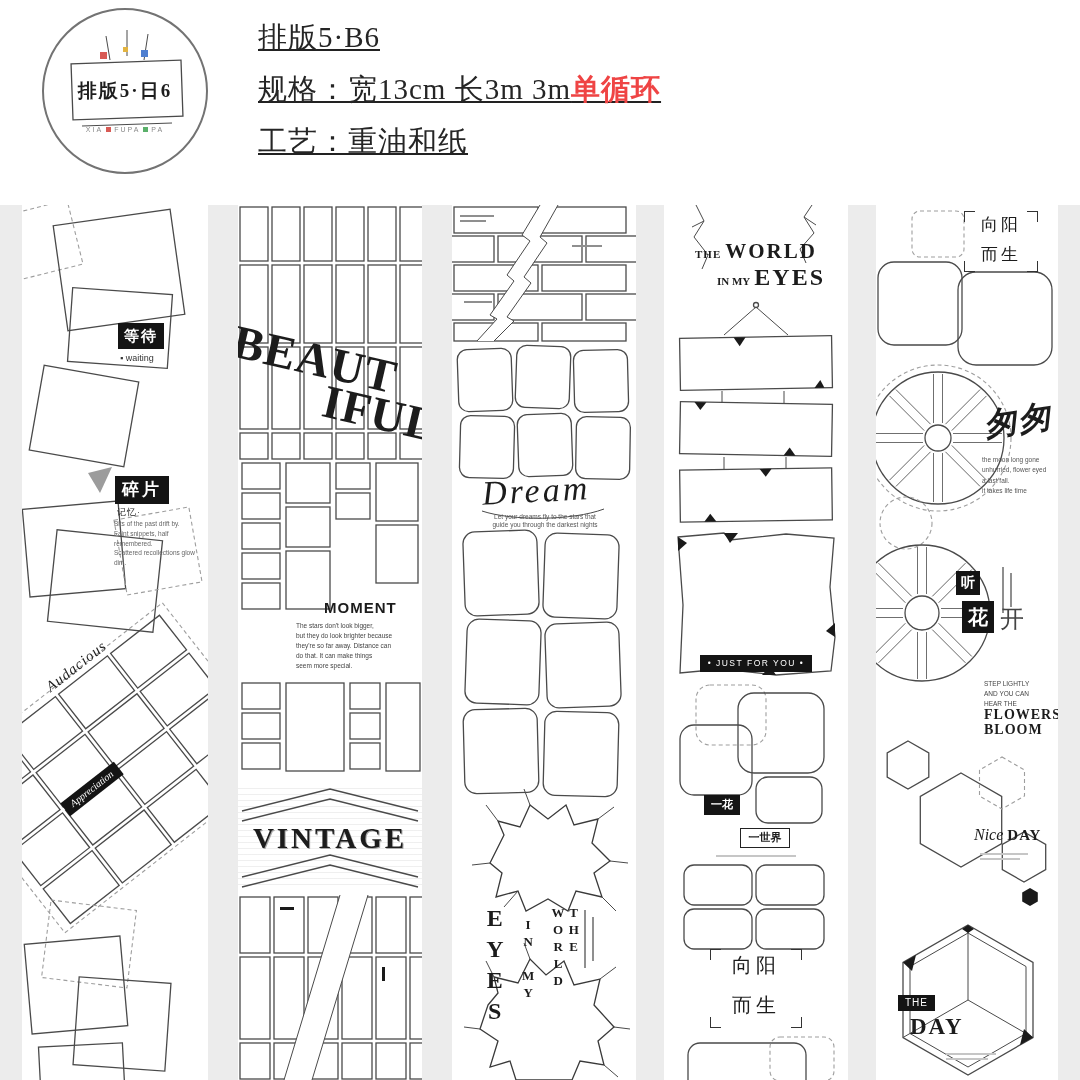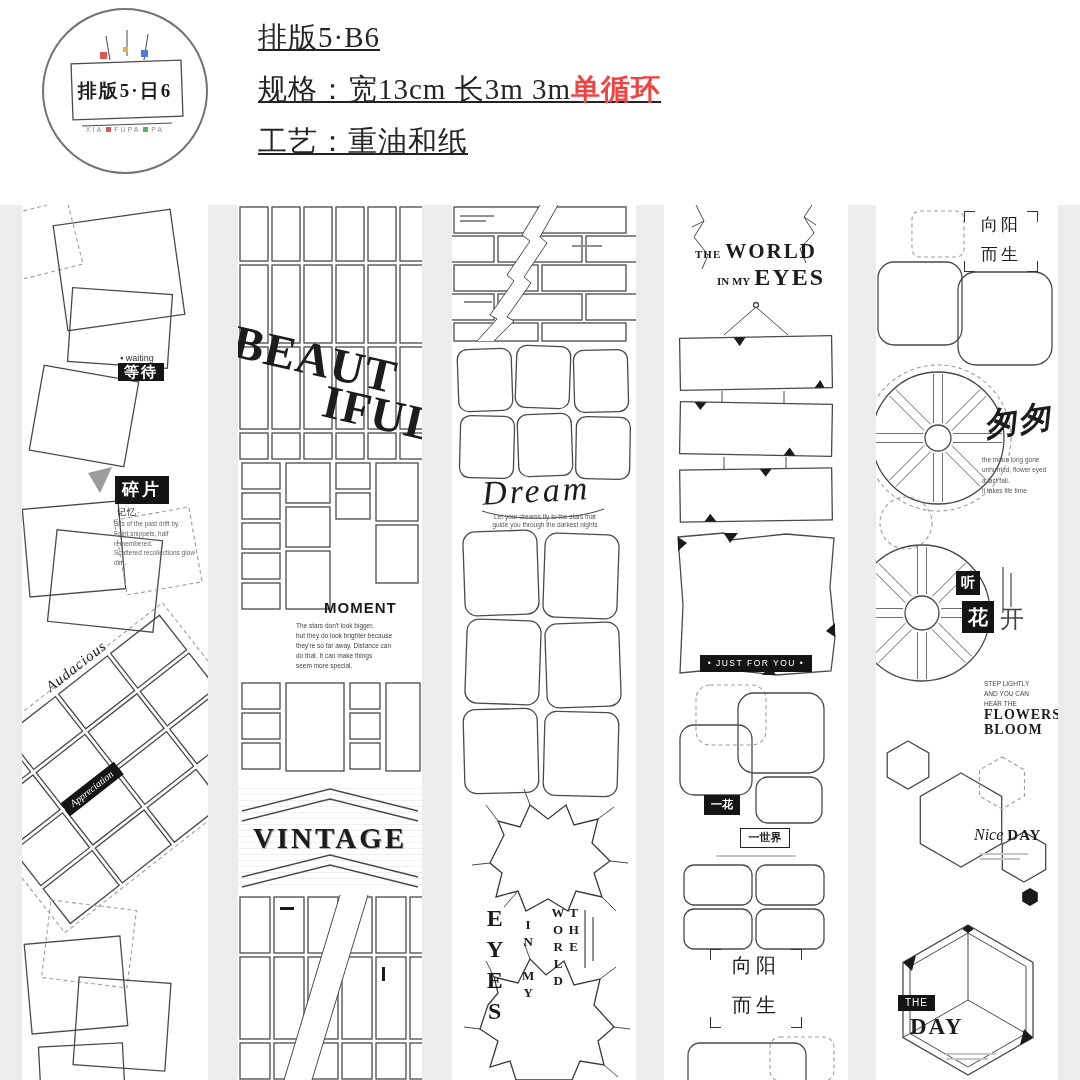--- a/index.html
+++ b/index.html
@@ -105,21 +105,21 @@
             <rect x="-40" y="614" width="62" height="44"></rect>
               <rect x="26" y="614" width="62" height="44"></rect>
               <rect x="92" y="614" width="62" height="44"></rect>
           </g>
           <rect x="24" y="700" width="86" height="78" class="dash" transform="rotate(7 67 739)"></rect>
           <rect x="6" y="735" width="96" height="90" transform="rotate(-5 54 780)"></rect>
           <rect x="54" y="775" width="92" height="88" transform="rotate(4 100 819)"></rect>
           <rect x="18" y="840" width="84" height="60" transform="rotate(-3 60 870)"></rect>
         </g>
       </svg>
-      <div class="t bb" style="left:96px;top:118px;width:46px;height:18px;font-size:15px;letter-spacing:2px;font-weight:bold;margin-top:40px;">等待</div>
+      <div class="t bb" style="left:96px;top:118px;width:46px;height:26px;font-size:15px;letter-spacing:2px;font-weight:bold;">等待</div>
       <div class="t sans" style="left:98px;top:148px;font-size:9px;color:#333;">▪ waiting</div>
       <div class="t bb" style="left:93px;top:271px;width:54px;height:28px;font-size:17px;letter-spacing:3px;font-weight:bold;">碎片</div>
       <div class="t" style="left:95px;top:302px;font-size:9px;letter-spacing:1px;">记忆·</div>
       <div class="t pre sans" style="left:92px;top:314px;font-size:6.5px;color:#666;line-height:1.5;">Bits of the past drift by.
 Faint snippets, half remembered.
 Scattered recollections glow dim.</div>
       <div class="t" style="left:18px;top:452px;font-size:15px;font-style:italic;letter-spacing:1px;transform:rotate(-38deg);">Audacious</div>
       <div class="t bb" style="left:36px;top:576px;font-size:10px;font-style:italic;padding:2px 8px;transform:rotate(-38deg);">Appreciation</div>
     </div>
 

